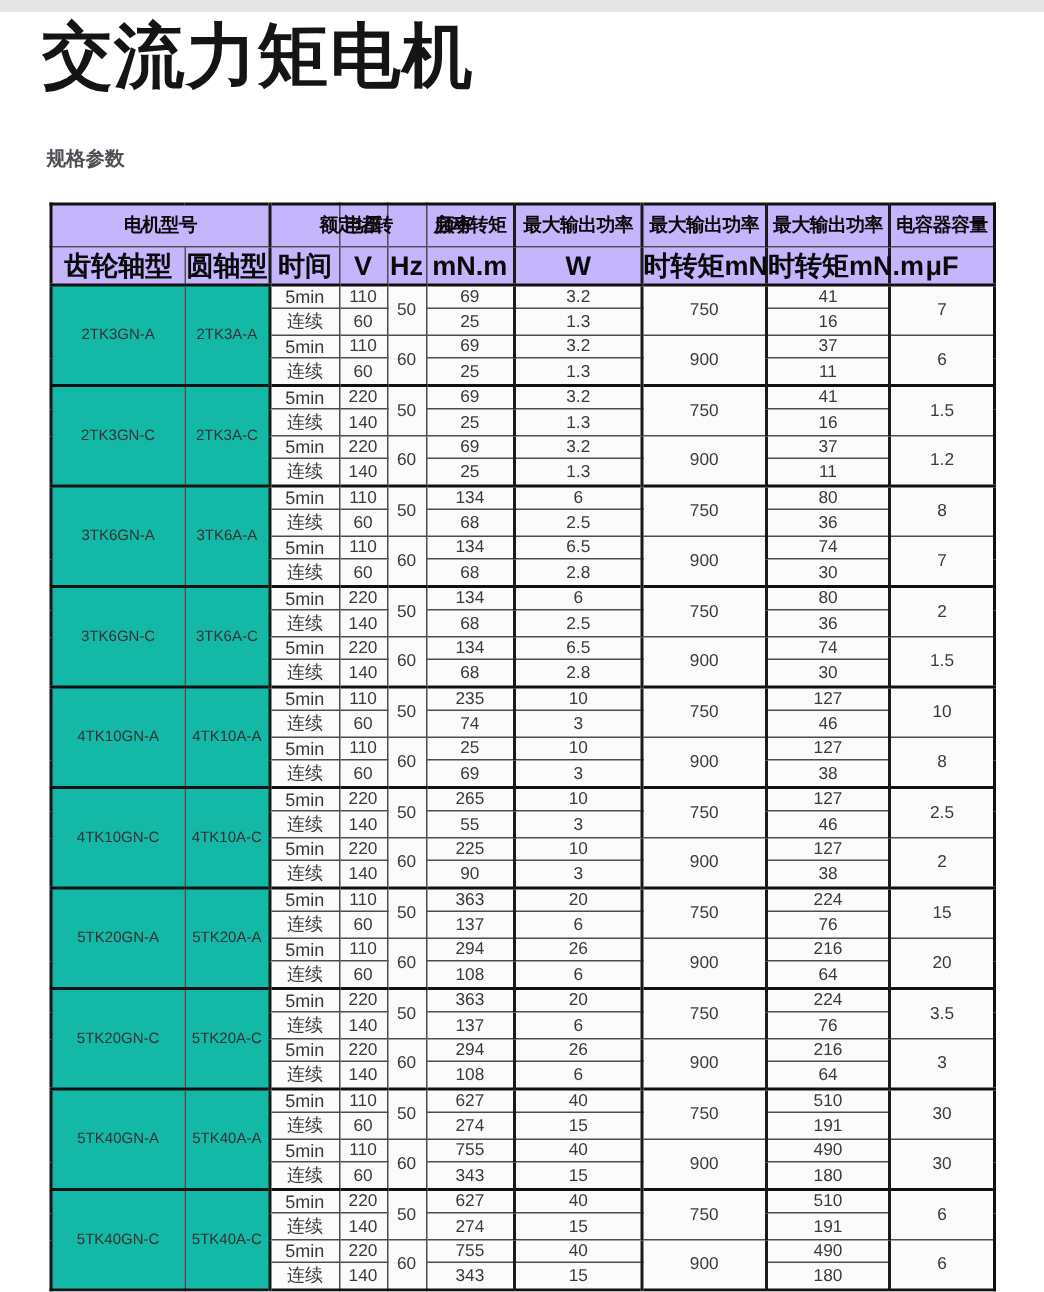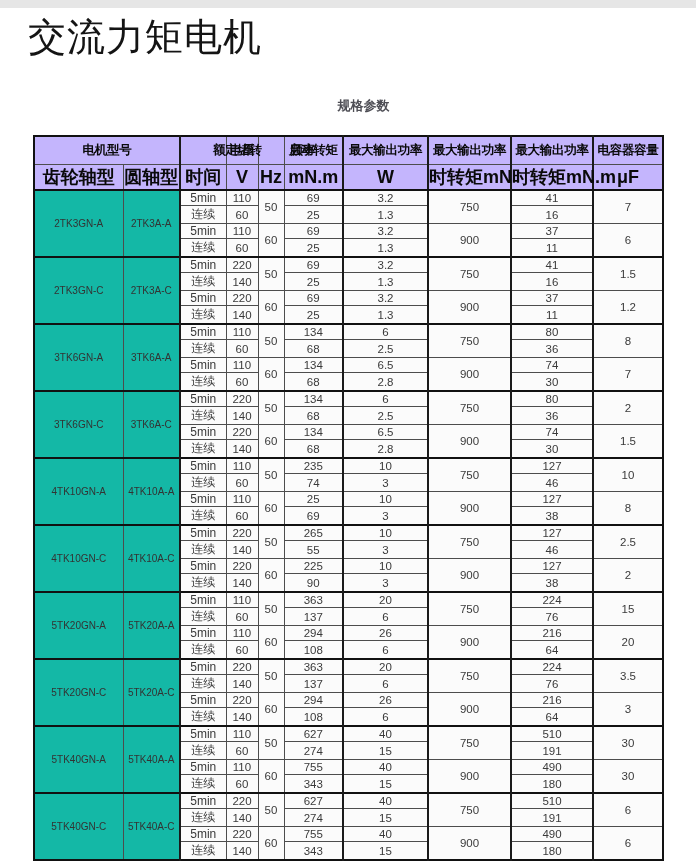--- a/index.html
+++ b/index.html
@@ -5,29 +5,28 @@
   html, body { margin: 0; padding: 0; }
   body {
     width: 696px; height: 861px;
     background: #ffffff;
     font-family: "Liberation Sans", "DejaVu Sans", sans-serif;
     overflow: hidden;
   }
   .top-strip { width: 696px; height: 8px; background: #e6e6e6; }
   .page-title {
     margin: 2px 0 0 28px;
-    font-size: 38px; line-height: 54px;
-    font-weight: 400; color: #141414;
+    font-size: 47px; line-height: 54px;
+    font-weight: 700; color: #141414;
     letter-spacing: 1px;
   }
   .section-subtitle {
     margin: 33px 0 0 31px;
     font-size: 13px; font-weight: bold;
     color: #4e4e55;
-    text-align: center;
   }
   table.spec {
     margin: 20px 0 0 33px;
     border-collapse: collapse;
     table-layout: fixed;
     width: 629px; height: 725px;
     border: 2px solid #111;
   }
   .spec th, .spec td {
     border: 1px solid #4d4d4d;

